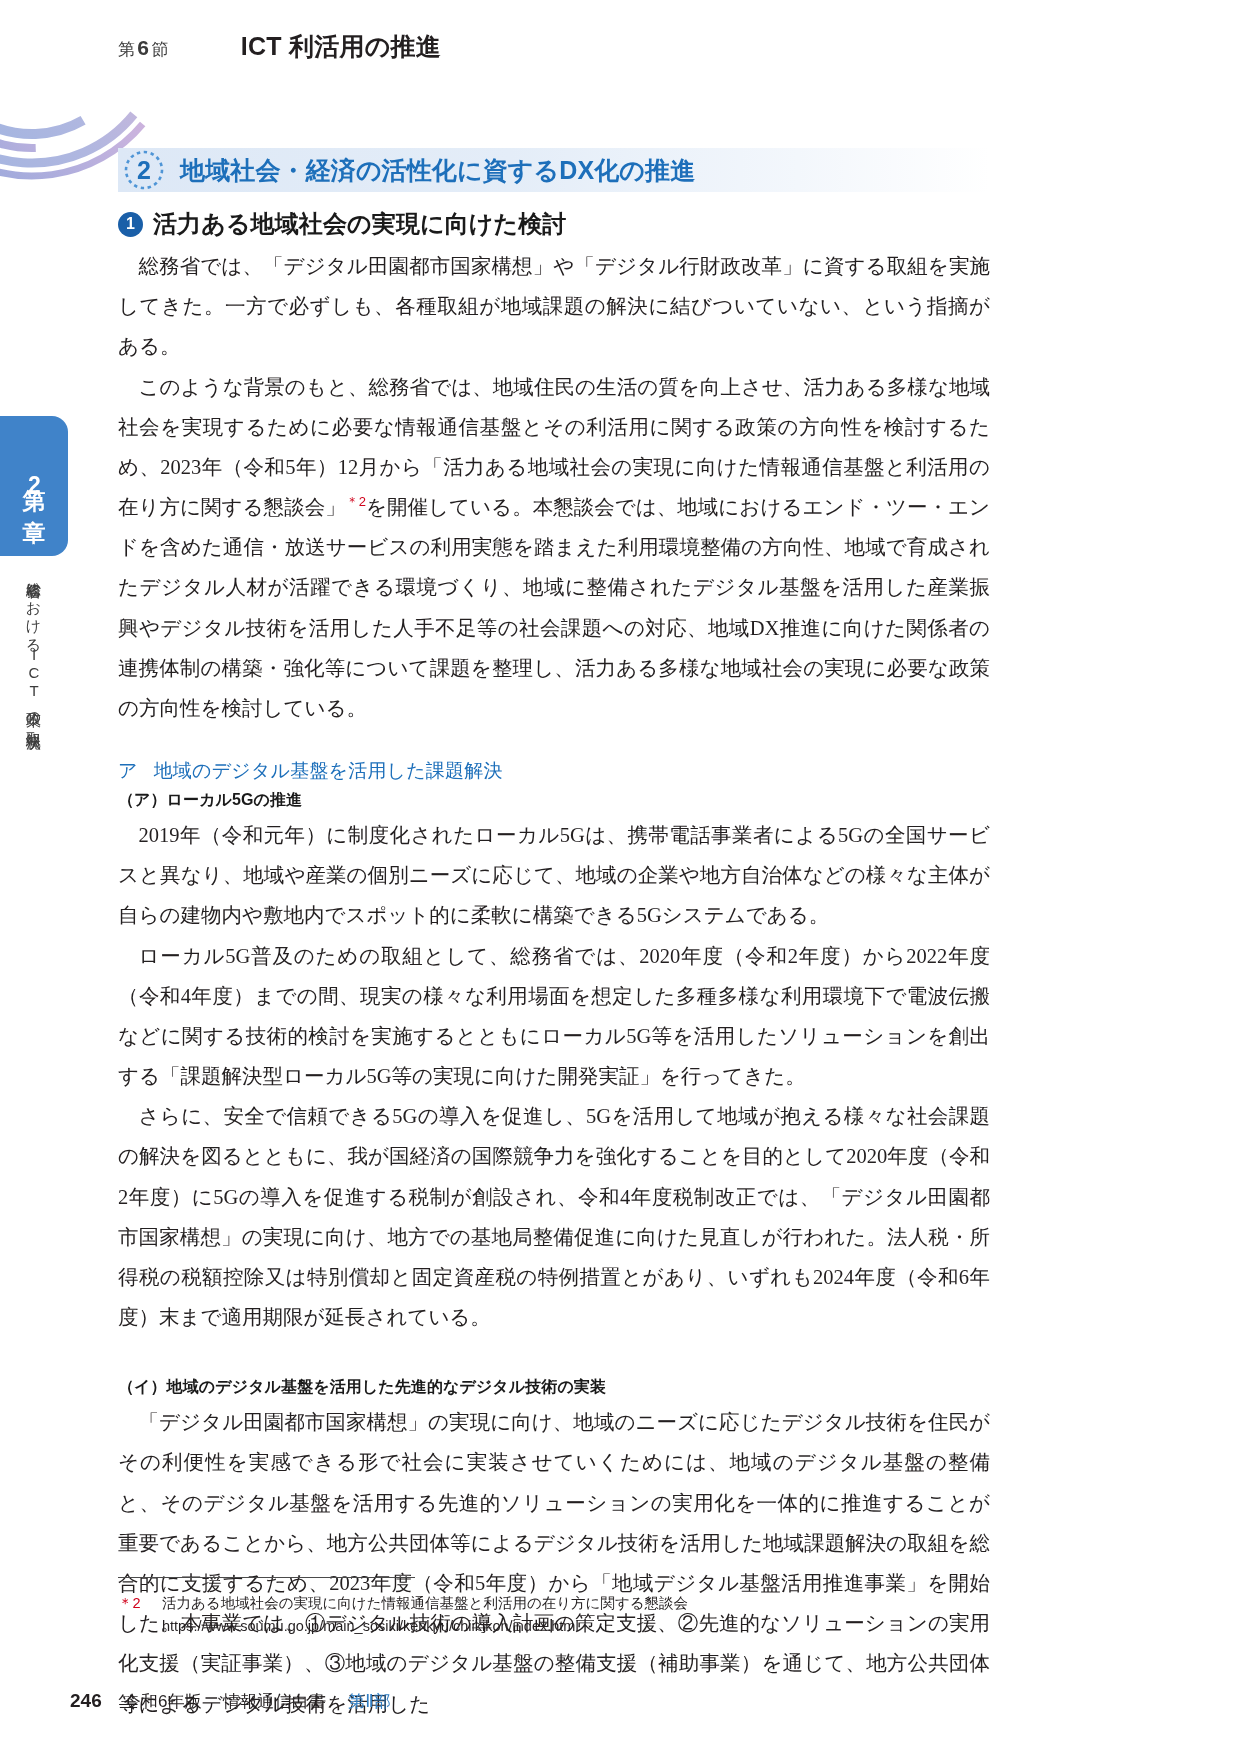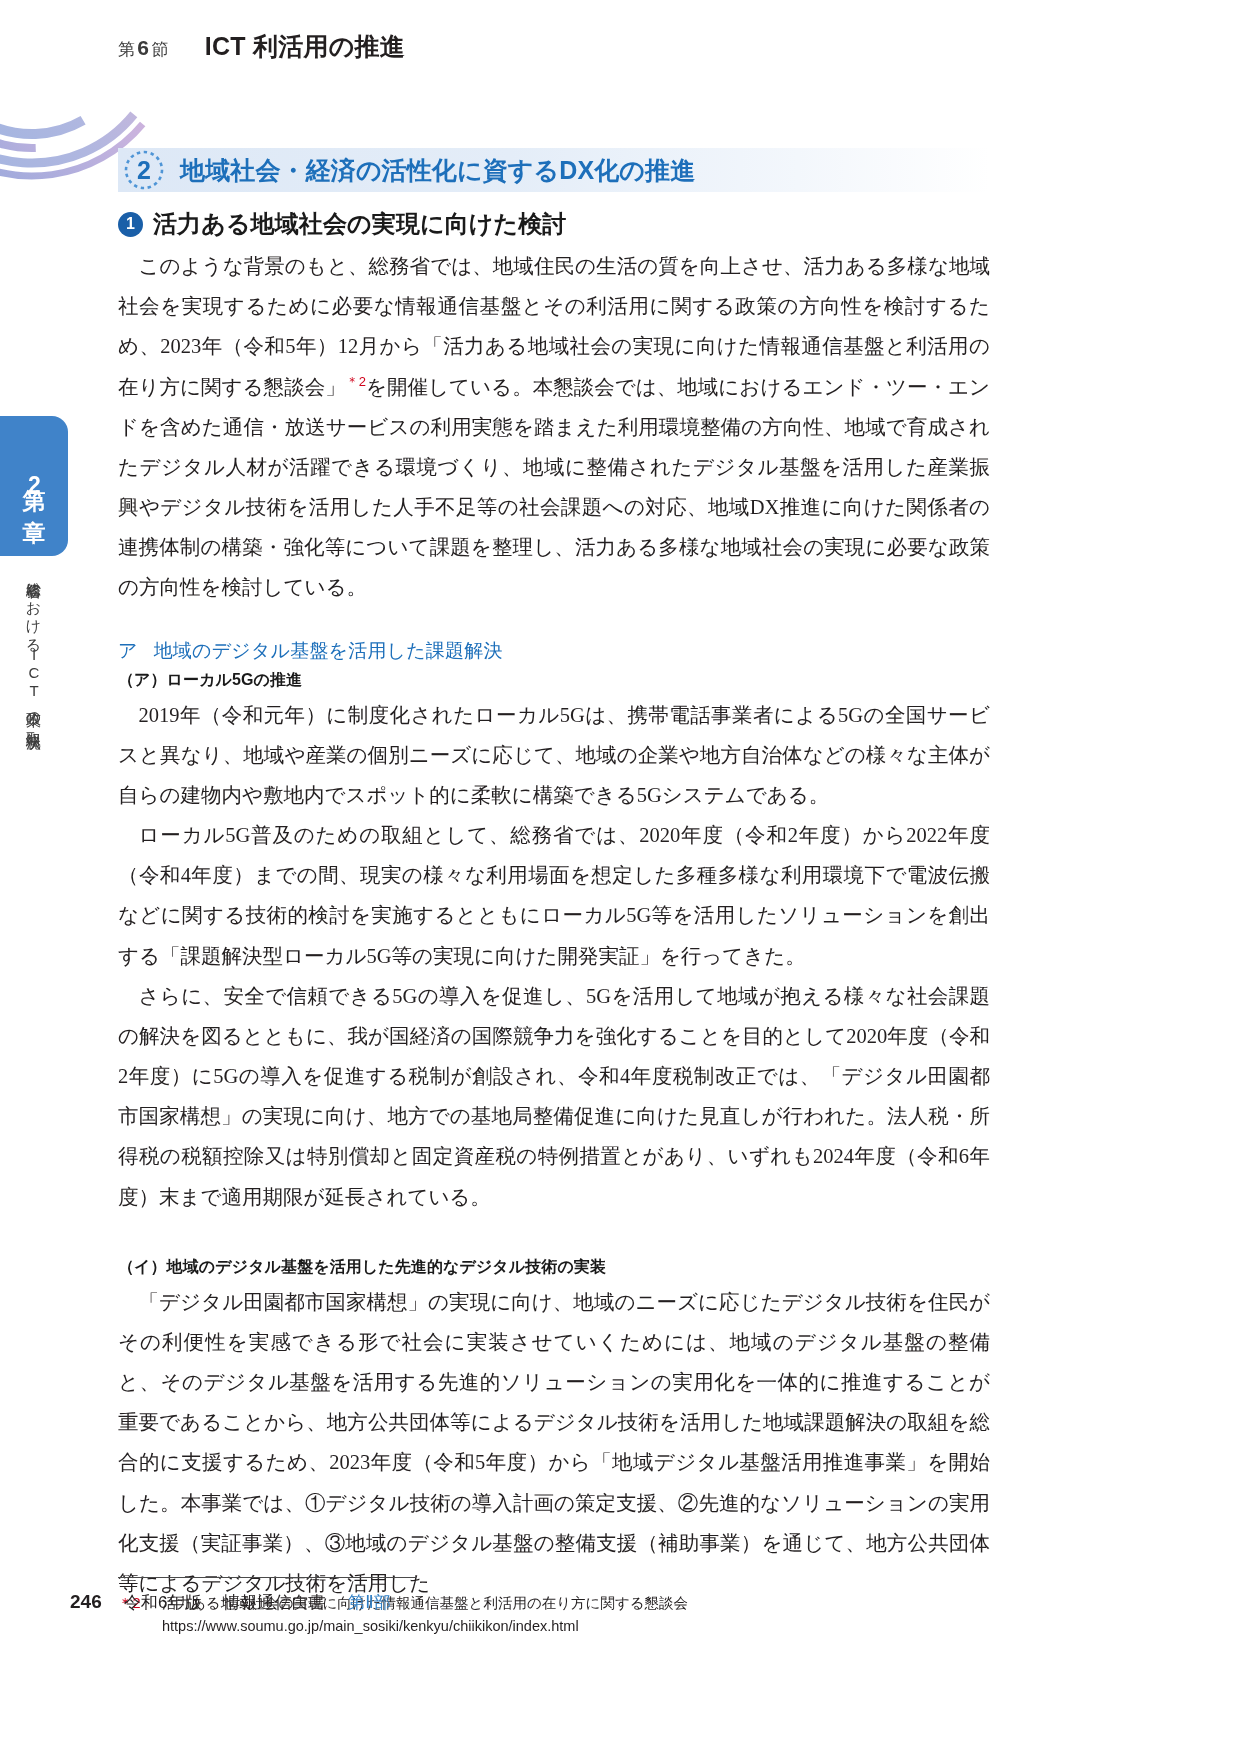--- a/index.html
+++ b/index.html
@@ -28,20 +28,21 @@
 
   
   .running-head {
     position: absolute;
     top: 30px;
     left: 118px;
     display: flex;
     align-items: baseline;
     font-family: "Liberation Sans", "DejaVu Sans", sans-serif;
     color: #3b3b3b;
+    gap: 36px;
   }
   .rh-section {
     font-size: 17px;
     letter-spacing: .02em;
     white-space: nowrap;
   }
   .rh-section .rh-num {
     font-size: 21px;
     font-weight: 700;
     padding: 0 2px;
@@ -239,21 +240,21 @@
     flex: 0 0 44px;
     white-space: nowrap;
   }
   .fn-body { flex: 1 1 auto; }
   .fn-url { display: block; color: #231f20; }
 
   
   .page-footer {
     position: absolute;
     left: 70px;
-    top: 1591px;
+    top: 1690px;
     display: flex;
     align-items: baseline;
     font-family: "Liberation Sans", "DejaVu Sans", sans-serif;
     font-size: 17px;
     color: #231f20;
   }
   .pf-num {
     font-size: 19px;
     font-weight: 700;
     margin-right: 22px;
@@ -313,20 +314,21 @@
       <span class="badge-num">2</span>
     </div>
     <div class="banner-title">地域社会・経済の活性化に資するDX化の推進</div>
   </div>
 
   <div class="num-heading">
     <span class="num-circle">1</span>
     <span class="num-heading-text">活力ある地域社会の実現に向けた検討</span>
   </div>
 
+  <p class="body">総務省では、「デジタル田園都市国家構想」や「デジタル行財政改革」に資する取組を実施してきた。一方で必ずしも、各種取組が地域課題の解決に結びついていない、という指摘がある。</p>
 
   <p class="body"><span>このような背景のもと、総務省では、地域住民の生活の質を向上させ、活力ある多様な地域社会を実現するために必要な情報通信基盤とその利活用に関する政策の方向性を検討するため、2023年（令和5年）12月から「活力ある地域社会の実現に向けた情報通信基盤と利活用の在り方に関する懇談会」</span><span class="fn-ref">＊2</span><span>を開催している。本懇談会では、地域におけるエンド・ツー・エンドを含めた通信・放送サービスの利用実態を踏まえた利用環境整備の方向性、地域で育成されたデジタル人材が活躍できる環境づくり、地域に整備されたデジタル基盤を活用した産業振興やデジタル技術を活用した人手不足等の社会課題への対応、地域DX推進に向けた関係者の連携体制の構築・強化等について課題を整理し、活力ある多様な地域社会の実現に必要な政策の方向性を検討している。</span></p>
 
   <div class="kana-heading"><span class="kh-marker">ア</span><span>地域のデジタル基盤を活用した課題解決</span></div>
 
   <div class="paren-heading">（ア）ローカル5Gの推進</div>
   <p class="body">2019年（令和元年）に制度化されたローカル5Gは、携帯電話事業者による5Gの全国サービスと異なり、地域や産業の個別ニーズに応じて、地域の企業や地方自治体などの様々な主体が自らの建物内や敷地内でスポット的に柔軟に構築できる5Gシステムである。</p>
   <p class="body">ローカル5G普及のための取組として、総務省では、2020年度（令和2年度）から2022年度（令和4年度）までの間、現実の様々な利用場面を想定した多種多様な利用環境下で電波伝搬などに関する技術的検討を実施するとともにローカル5G等を活用したソリューションを創出する「課題解決型ローカル5G等の実現に向けた開発実証」を行ってきた。</p>
   <p class="body">さらに、安全で信頼できる5Gの導入を促進し、5Gを活用して地域が抱える様々な社会課題の解決を図るとともに、我が国経済の国際競争力を強化することを目的として2020年度（令和2年度）に5Gの導入を促進する税制が創設され、令和4年度税制改正では、「デジタル田園都市国家構想」の実現に向け、地方での基地局整備促進に向けた見直しが行われた。法人税・所得税の税額控除又は特別償却と固定資産税の特例措置とがあり、いずれも2024年度（令和6年度）末まで適用期限が延長されている。</p>
 

